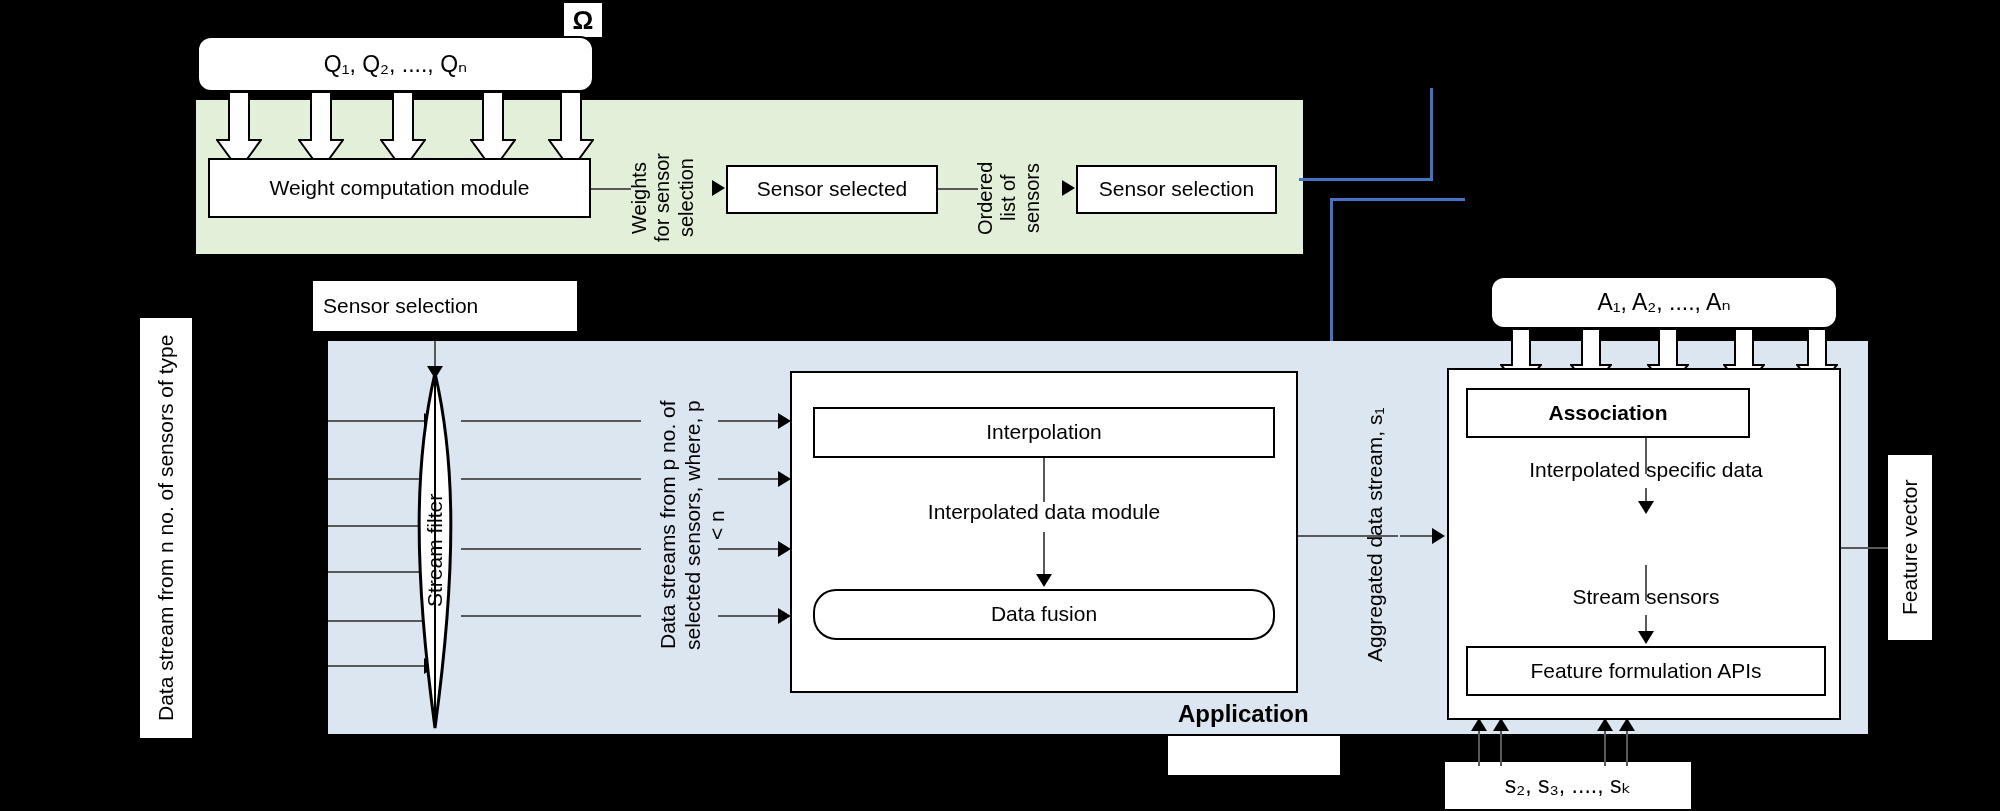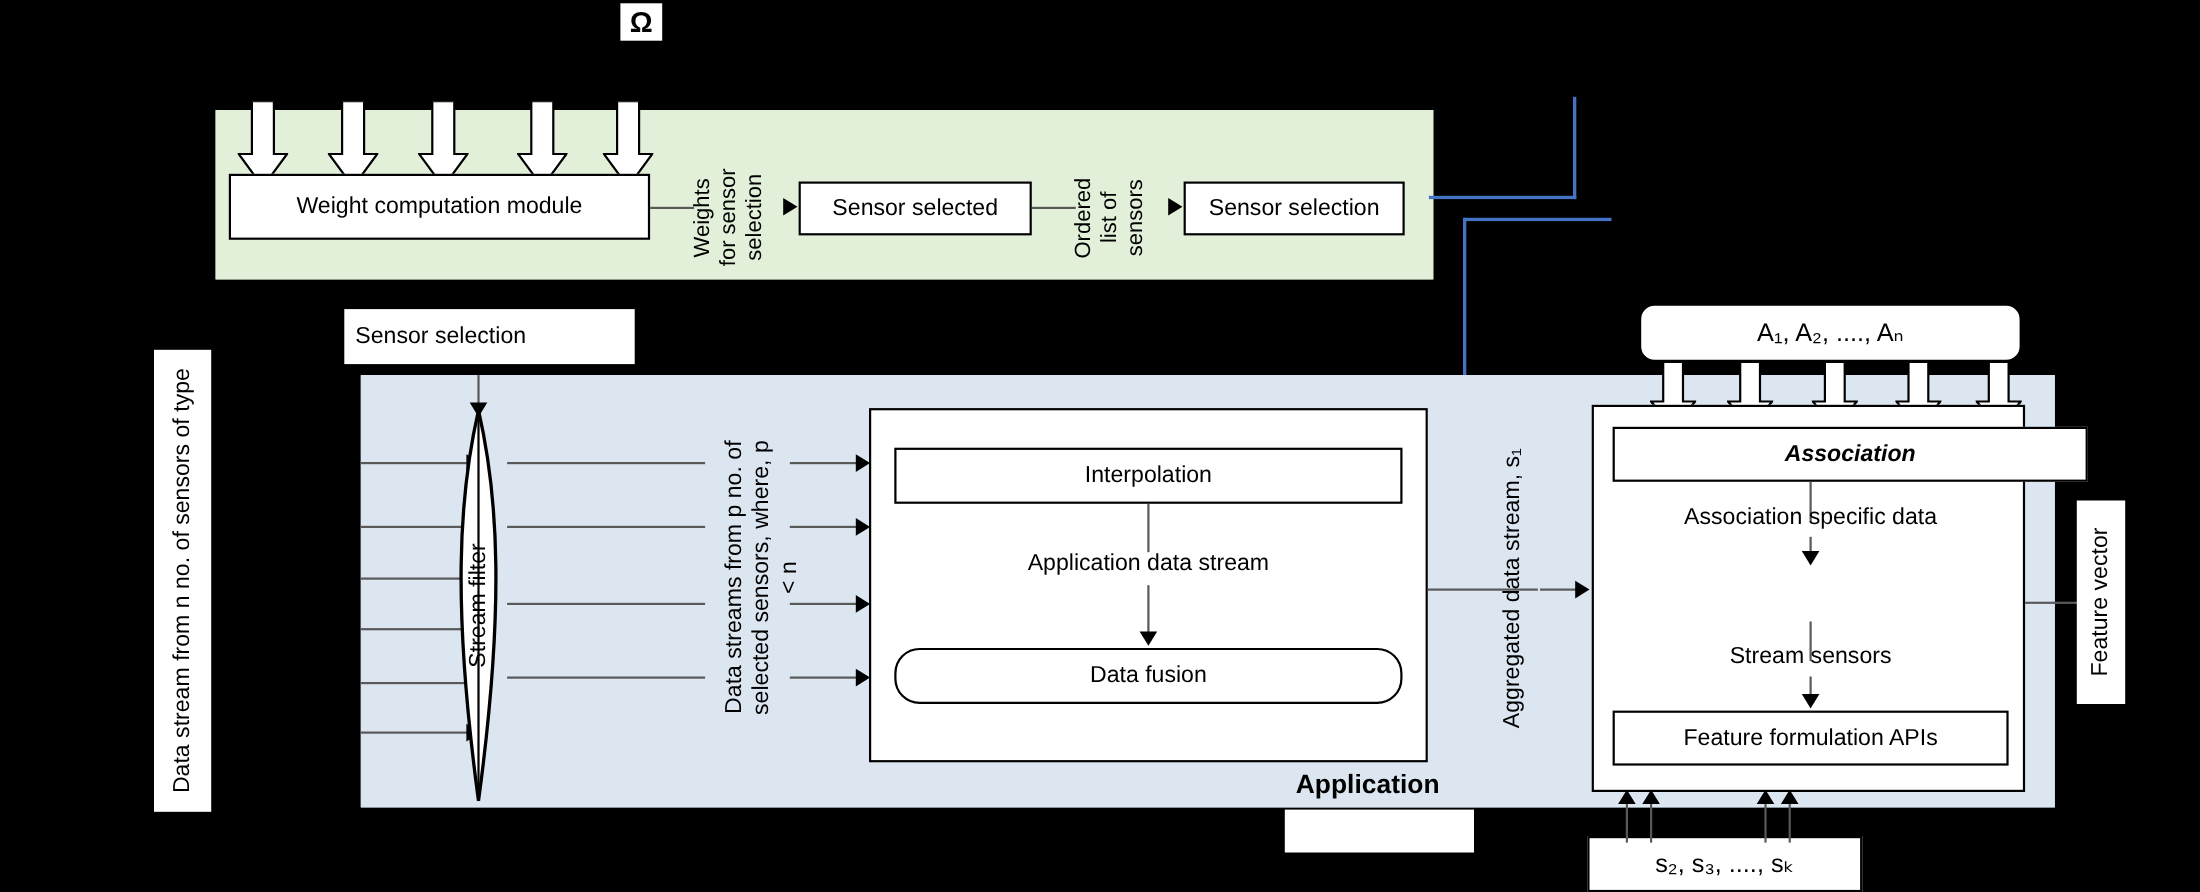--- a/index.html
+++ b/index.html
@@ -55,20 +55,23 @@
 </style>
 </head>
 <body>
 
 <div id="stage">
 
   <div class="abs green-panel" style="left:196px;top:100px;width:1107px;height:154px;"></div>
 
   <div class="abs plate center" style="left:564px;top:3px;width:38px;height:34px;font-size:26px;font-weight:bold;">Ω</div>
 
+  <div class="abs node rounded" style="left:197px;top:36px;width:397px;height:56px;font-size:23px;">
+    <span>Q₁,  Q₂,  ....,  Qₙ</span>
+  </div>
 
   <div class="block-arrow" style="left:216px;top:92px;">
     <svg width="46" height="80" viewBox="0 0 46 80">
         <polygon points="13,0 33,0 33,48 45,48 23,78 1,48 13,48" fill="#ffffff" stroke="#000000" stroke-width="2"></polygon>
       </svg>
     </div>
   <div class="block-arrow" style="left:298px;top:92px;">
     <svg width="46" height="80" viewBox="0 0 46 80">
         <polygon points="13,0 33,0 33,48 45,48 23,78 1,48 13,48" fill="#ffffff" stroke="#000000" stroke-width="2"></polygon>
       </svg>
@@ -168,21 +171,21 @@
   <div class="hline" style="left:718px;top:615px;width:65px;"></div>
   <div class="arrow-r" style="left:778px;top:608px;"></div>
 
   <div class="abs node" style="left:790px;top:371px;width:508px;height:322px;background:#fff;"></div>
 
   <div class="abs node" style="left:813px;top:407px;width:462px;height:51px;">
     <span>Interpolation</span>
   </div>
   <div class="vline" style="left:1043px;top:458px;height:44px;"></div>
   <div class="lbl center" style="left:1044px;top:500px;">
-    <span>Application data stream</span>
+    <span>Interpolated data module</span>
   </div>
   <div class="vline" style="left:1043px;top:532px;height:48px;"></div>
   <div class="arrow-d" style="left:1036px;top:574px;"></div>
   <div class="abs node" style="left:813px;top:589px;width:462px;height:51px;border-radius:23px;">
     <span>Data fusion</span>
   </div>
 
   <div class="lbl" style="left:1178px;top:700px;font-weight:bold;font-size:24px;">
     <span>Application</span>
   </div>
@@ -219,26 +222,26 @@
       </svg>
     </div>
   <div class="block-arrow" style="left:1796px;top:329px;">
     <svg width="42" height="62" viewBox="0 0 42 62">
         <polygon points="12,0 30,0 30,36 41,36 21,60 1,36 12,36" fill="#ffffff" stroke="#000000" stroke-width="2"></polygon>
       </svg>
     </div>
 
   <div class="abs node" style="left:1447px;top:368px;width:394px;height:352px;background:#fff;"></div>
 
-  <div class="abs node bold" style="left:1466px;top:388px;width:432px;height:50px;font-style:italic;">
+  <div class="abs node bold" style="left:1466px;top:388px;width:284px;height:50px;">
     <span>Association</span>
   </div>
   <div class="vline" style="left:1645px;top:438px;height:36px;"></div>
   <div class="lbl center" style="left:1646px;top:458px;">
-    <span>Association specific data</span>
+    <span>Interpolated specific data</span>
   </div>
   <div class="vline" style="left:1645px;top:488px;height:20px;"></div>
   <div class="arrow-d" style="left:1638px;top:501px;"></div>
 
   <div class="vline" style="left:1645px;top:565px;height:36px;"></div>
   <div class="lbl center" style="left:1646px;top:585px;">
     <span>Stream sensors</span>
   </div>
   <div class="vline" style="left:1645px;top:615px;height:23px;"></div>
   <div class="arrow-d" style="left:1638px;top:631px;"></div>

